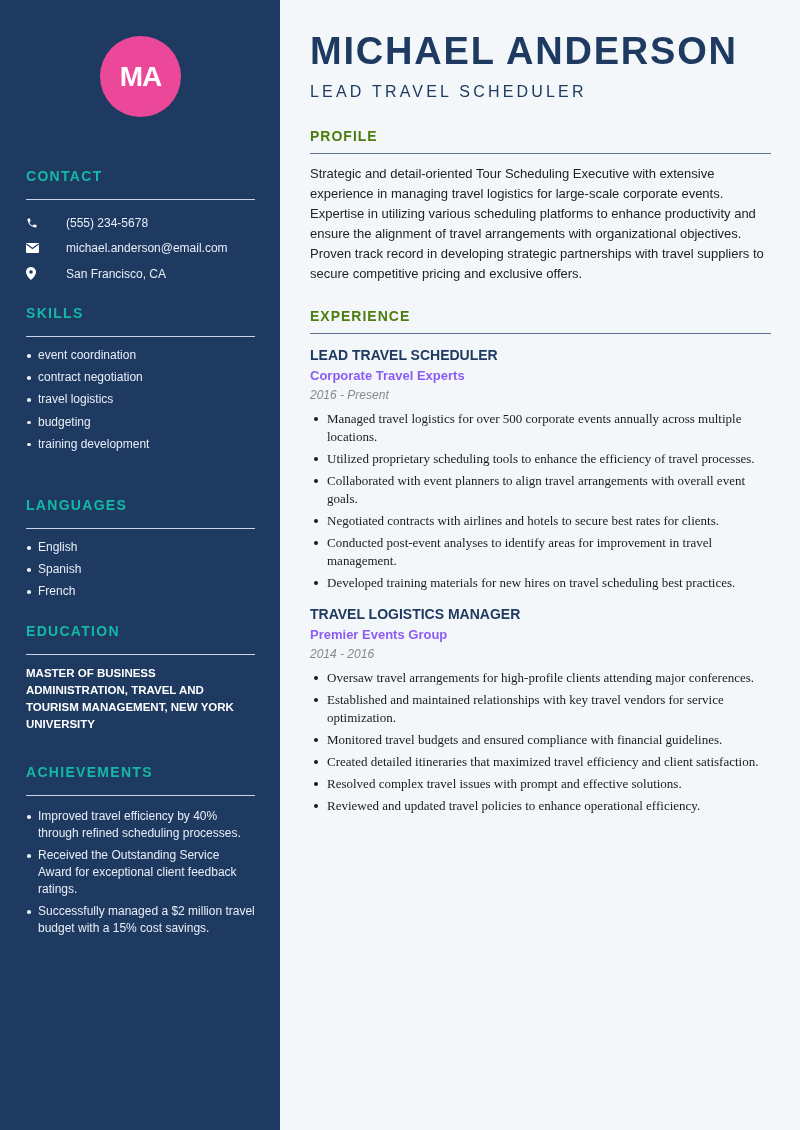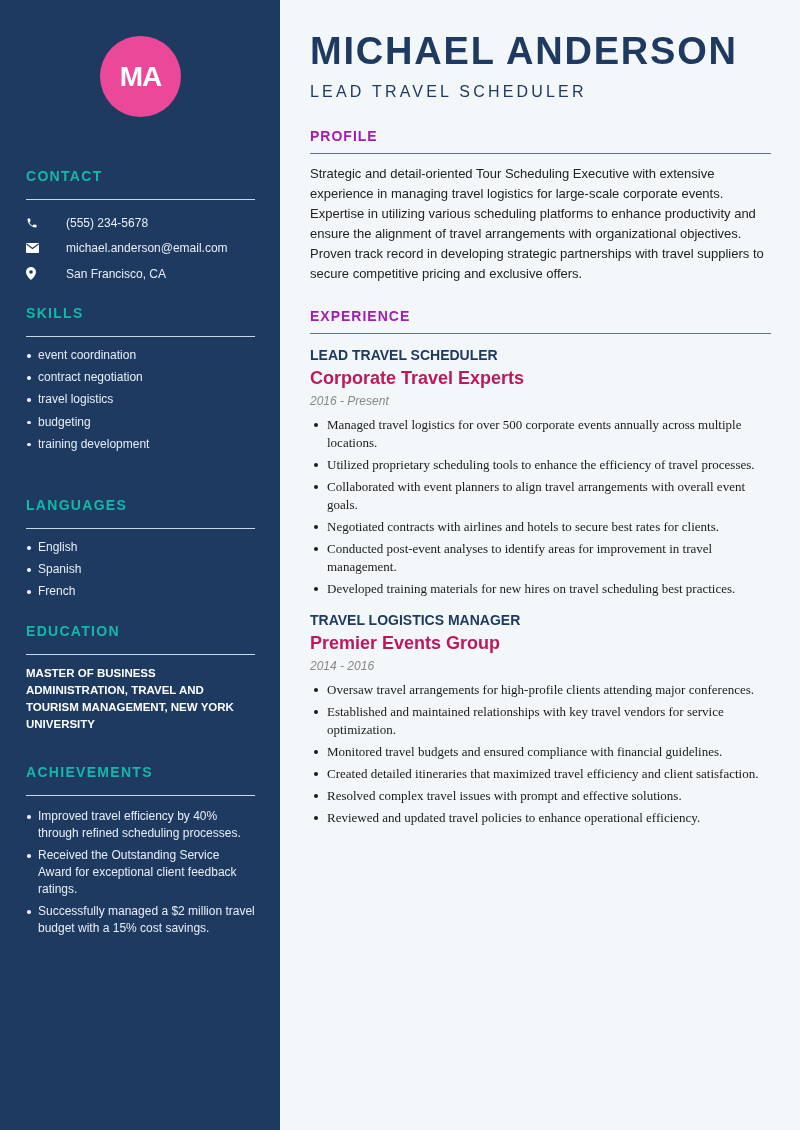--- a/index.html
+++ b/index.html
@@ -12,25 +12,25 @@
   .side-h { font-size: 14px; font-weight: bold; letter-spacing: 1.3px; color: #14b8a6; padding-bottom: 15px; border-bottom: 1.5px solid #c9d6ea; margin-bottom: 10px; }
   .contact-row { display: flex; align-items: center; font-size: 12px; color: #e8eef7; height: 25.5px; gap: 18px; }
   .contact-row .ic { width: 22px; display: flex; align-items: center; }
   .bullets { list-style: none; }
   .bullets li { position: relative; padding-left: 12px; font-size: 12px; color: #e8eef7; line-height: 17px; margin-bottom: 5.2px; }
   .bullets li::before { content: ""; position: absolute; left: 1px; top: 7px; width: 3.5px; height: 3.5px; border-radius: 50%; background: #e8eef7; }
   .edu { font-size: 11.5px; font-weight: bold; line-height: 17px; color: #fff; }
   .name { position: absolute; left: 30px; top: 30px; font-size: 38px; font-weight: bold; color: #1e3a60; letter-spacing: 1.8px; white-space: nowrap; }
   .title { position: absolute; left: 30px; top: 83px; font-size: 16px; color: #1e3a60; letter-spacing: 3.2px; white-space: nowrap; }
   .main-sec { position: absolute; left: 30px; width: 461px; }
-  .main-h { font-size: 14px; font-weight: bold; color: #a21caf; letter-spacing: 1px; padding-bottom: 9px; border-bottom: 1.5px solid #5f7390; margin-bottom: 10px; }
+  .main-h { font-size: 14px; font-weight: bold; color: #4d7c0f; letter-spacing: 1px; padding-bottom: 9px; border-bottom: 1.5px solid #5f7390; margin-bottom: 10px; }
   .profile { font-size: 13px; color: #222; line-height: 20px; }
   .job { margin-bottom: 14px; }
   .job-title { font-size: 14px; font-weight: bold; color: #1e3a60; margin-bottom: 5px; }
-  .job-co { font-size: 18px; font-weight: bold; color: #be185d; margin-bottom: 5px; }
+  .job-co { font-size: 13px; font-weight: bold; color: #8b5cf6; margin-bottom: 5px; }
   .job-date { font-size: 12px; font-style: italic; color: #888; margin-bottom: 8px; }
   .jb { list-style: none; }
   .jb li { position: relative; padding-left: 17px; font-size: 13px; color: #1a1a1a; line-height: 18px; margin-bottom: 4px; font-family: Liberation Serif, serif; }
   .jb li::before { content: ""; position: absolute; left: 4px; top: 7px; width: 4px; height: 4px; border-radius: 50%; background: #1a1a1a; }
 </style>
 </head>
 <body>
 
 <div class="sidebar">
   <div class="avatar">MA</div>

